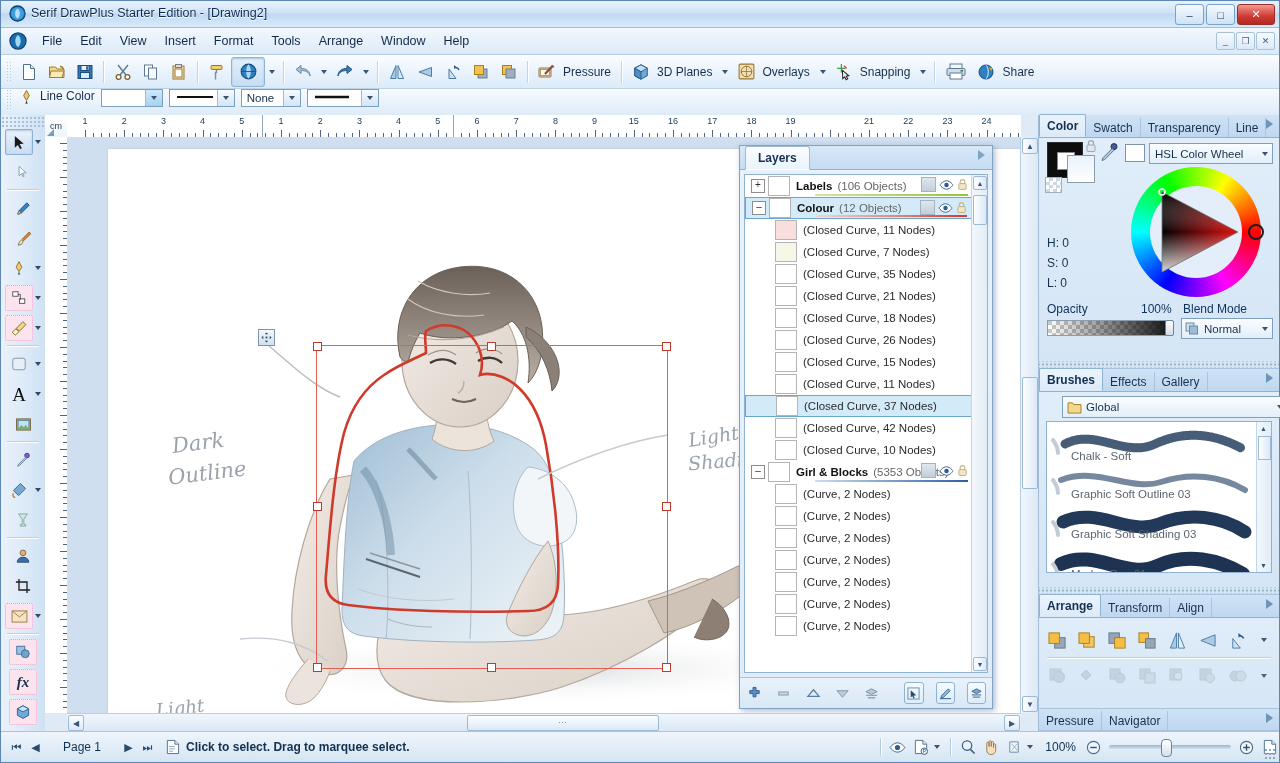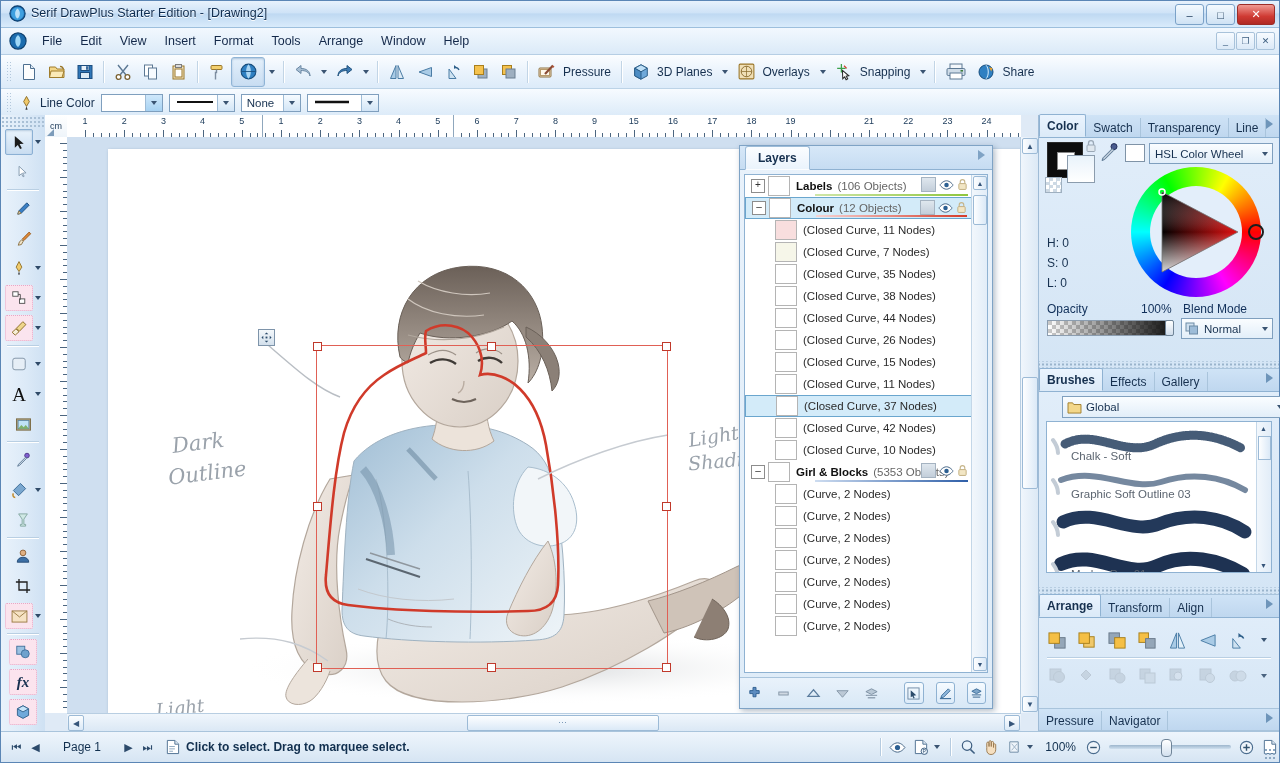--- a/index.html
+++ b/index.html
@@ -50,21 +50,21 @@
     border:1px solid transparent;border-radius:3px;}
   .tbtn.active{border:1px solid #8fb4d6;border-radius:3px;
     background:linear-gradient(180deg,#e4f0fb,#c8ddf2);box-shadow:inset 0 1px 2px rgba(90,130,170,.4);}
   .tsep{width:1px;height:22px;background:#c2d5e6;margin:0 4px;border-right:1px solid #fff;}
   .tlabel{font-size:12px;color:#16304f;margin:0 6px 0 2px;white-space:nowrap;}
   .caret{width:0;height:0;border-left:3.5px solid transparent;border-right:3.5px solid transparent;
     border-top:4px solid #3a5472;margin:0 4px;}
   .tgroup{display:flex;align-items:center;height:28px;padding:0 1px;}
 
   
-  .toolbar2{height:28px;display:flex;align-items:center;
+  .toolbar2{height:28px;display:flex;
     background:linear-gradient(180deg,#f7fbff 0%,#e6f1fb 60%,#dbeaf8 100%);
     border-bottom:1px solid #bcd3e7;padding-left:2px;}
   .combo{height:18px;border:1px solid #7f9fbe;background:#fff;display:flex;align-items:center;
     margin-right:6px;box-sizing:border-box;}
   .combo .cval{flex:1;padding:0 5px;font-size:11.5px;color:#16304f;white-space:nowrap;overflow:hidden;}
   .combo .cbtn{width:16px;height:16px;margin:0;display:flex;align-items:center;justify-content:center;
     background:linear-gradient(180deg,#f6fbff,#d2e5f6);border-left:1px solid #9fbcd6;}
   .combo .cbtn.hl{background:linear-gradient(180deg,#cfe8fb,#a7d2f2);}
 
   
@@ -1027,25 +1027,25 @@
               <div class="lrow">
                 <div class="sw ind" style="background: rgb(246, 246, 233);"></div>
                 <span class="txt">(Closed Curve, 7 Nodes)</span>
               </div>
               <div class="lrow">
                 <div class="sw ind" style="background: rgb(255, 255, 255);"></div>
                 <span class="txt">(Closed Curve, 35 Nodes)</span>
               </div>
               <div class="lrow">
                 <div class="sw ind" style="background: rgb(255, 255, 255);"></div>
-                <span class="txt">(Closed Curve, 38 Nodes)</span>
-              </div>
-              <div class="lrow">
-                <div class="sw ind" style="background: rgb(255, 255, 255);"></div>
-                <span class="txt">(Closed Curve, 44 Nodes)</span>
+                <span class="txt">(Closed Curve, 21 Nodes)</span>
+              </div>
+              <div class="lrow">
+                <div class="sw ind" style="background: rgb(255, 255, 255);"></div>
+                <span class="txt">(Closed Curve, 18 Nodes)</span>
               </div>
               <div class="lrow">
                 <div class="sw ind" style="background: rgb(255, 255, 255);"></div>
                 <span class="txt">(Closed Curve, 26 Nodes)</span>
               </div>
               <div class="lrow">
                 <div class="sw ind" style="background: rgb(255, 255, 255);"></div>
                 <span class="txt">(Closed Curve, 15 Nodes)</span>
               </div>
               <div class="lrow">
@@ -1281,20 +1281,23 @@
             <path d="M16 100c34-16 66 14 96 2s62-8 86 8" fill="none" stroke="#23395a" stroke-width="13" stroke-linecap="round"></path>
             <path d="M14 142c34-16 66 16 96 2s62-6 86 8" fill="none" stroke="#1e3252" stroke-width="14" stroke-linecap="round"></path>
             <path d="M6 18c3 4 5 9 5 13M6 58c3 4 5 9 5 13M6 100c3 4 5 9 5 13M6 142c3 4 5 9 5 13" stroke="#c3ccd6" stroke-width="4" fill="none" stroke-linecap="round"></path>
           </svg>
           <div class="brushitem" style="position:absolute;left:0;top:0;width:210px">
             <div class="bname" style="bottom:auto;top:28px">Chalk - Soft</div>
           </div>
           <div class="brushitem" style="position:absolute;left:0;top:38px;width:210px">
             <div class="bname" style="bottom:auto;top:28px">Graphic Soft Outline 03</div>
           </div>
+          <div class="brushitem" style="position:absolute;left:0;top:78px;width:210px">
+            <div class="bname" style="bottom:auto;top:28px">Graphic Soft Shading 03</div>
+          </div>
           <div class="brushitem" style="position:absolute;left:0;top:118px;width:210px">
             <div class="bname" style="bottom:auto;top:28px">Marker Pen 01</div>
           </div>
           <div class="bscroll">
             <div class="a" style="top:1px">▲</div>
             <div class="t"></div>
             <div class="a" style="bottom:1px">▼</div>
           </div>
         </div>
         <div class="grip-dots" style="position:absolute;left:0;right:0;bottom:0"></div>

